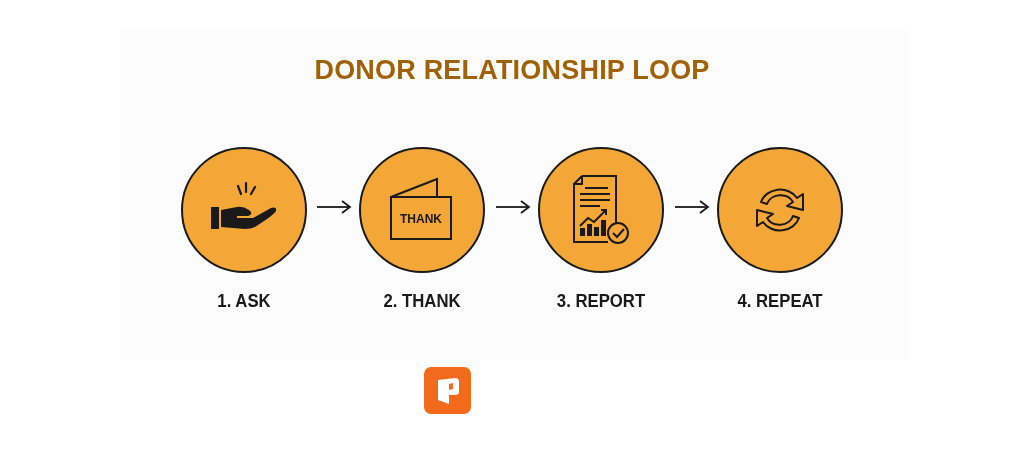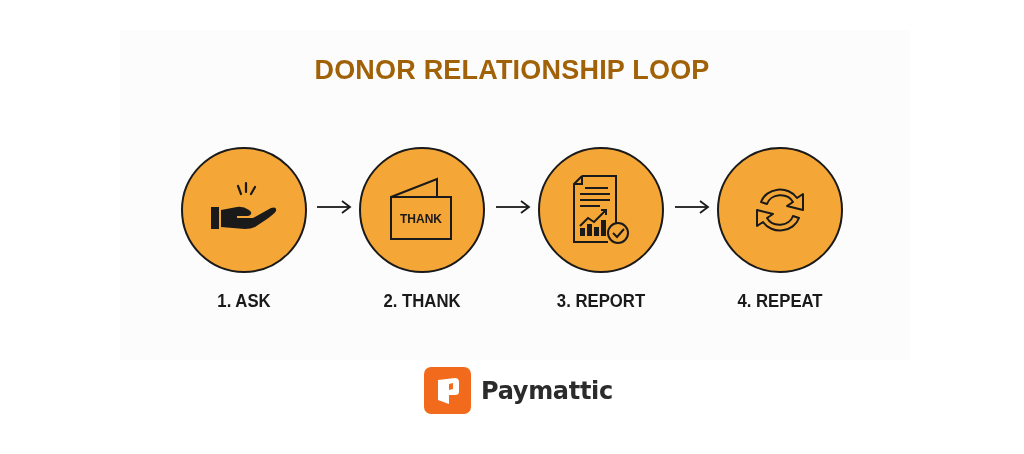--- a/index.html
+++ b/index.html
@@ -111,14 +111,13 @@
 <div class="label" style="left:521px;">3. REPORT</div>
 <div class="label" style="left:700px;">4. REPEAT</div>
 
 <div class="brand">
   <div class="brand-logo">
     <svg width="26" height="30" viewBox="0 0 26 30">
       <path d="M3 4 L20 2 Q24 2 24 6 L24 16 Q24 19 20 19 L14 19 L14 28 L3 24 Z" fill="#ffffff"></path>
       <path d="M14 8 L18 7 L18 13 L14 14 Z" fill="#f26b1d"></path>
     </svg>
   </div>
-  <div class="brand-name">Paymattic</div>
 </div>
 
 </body></html>

